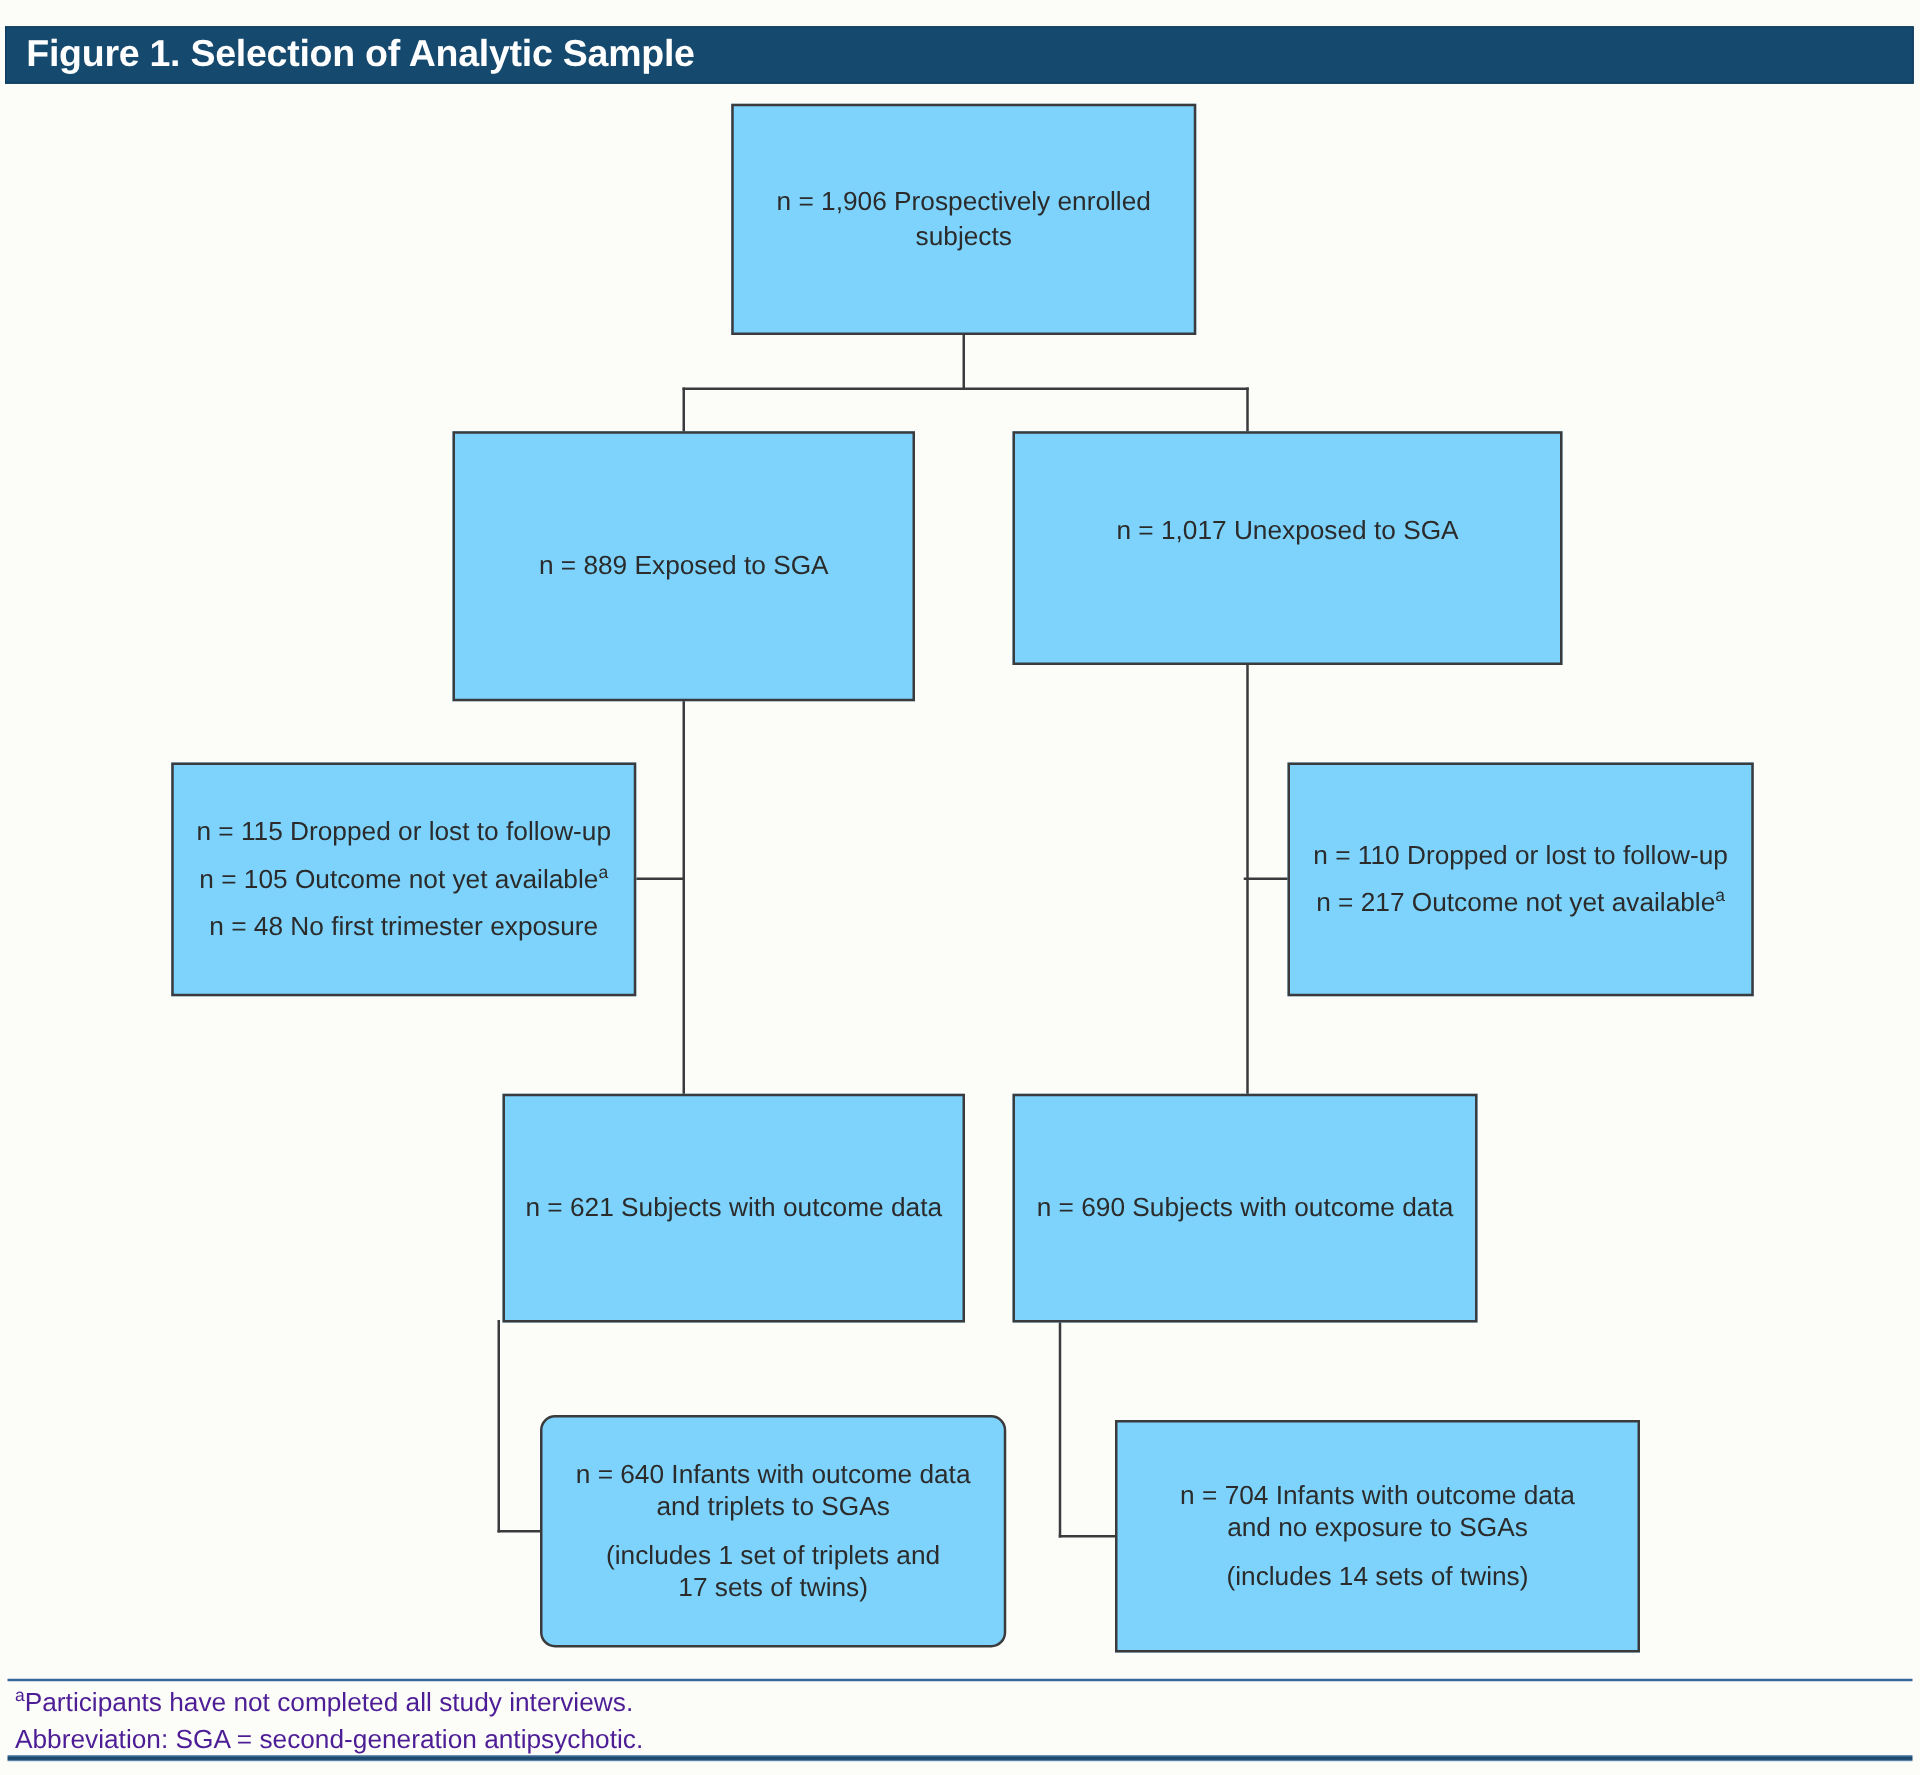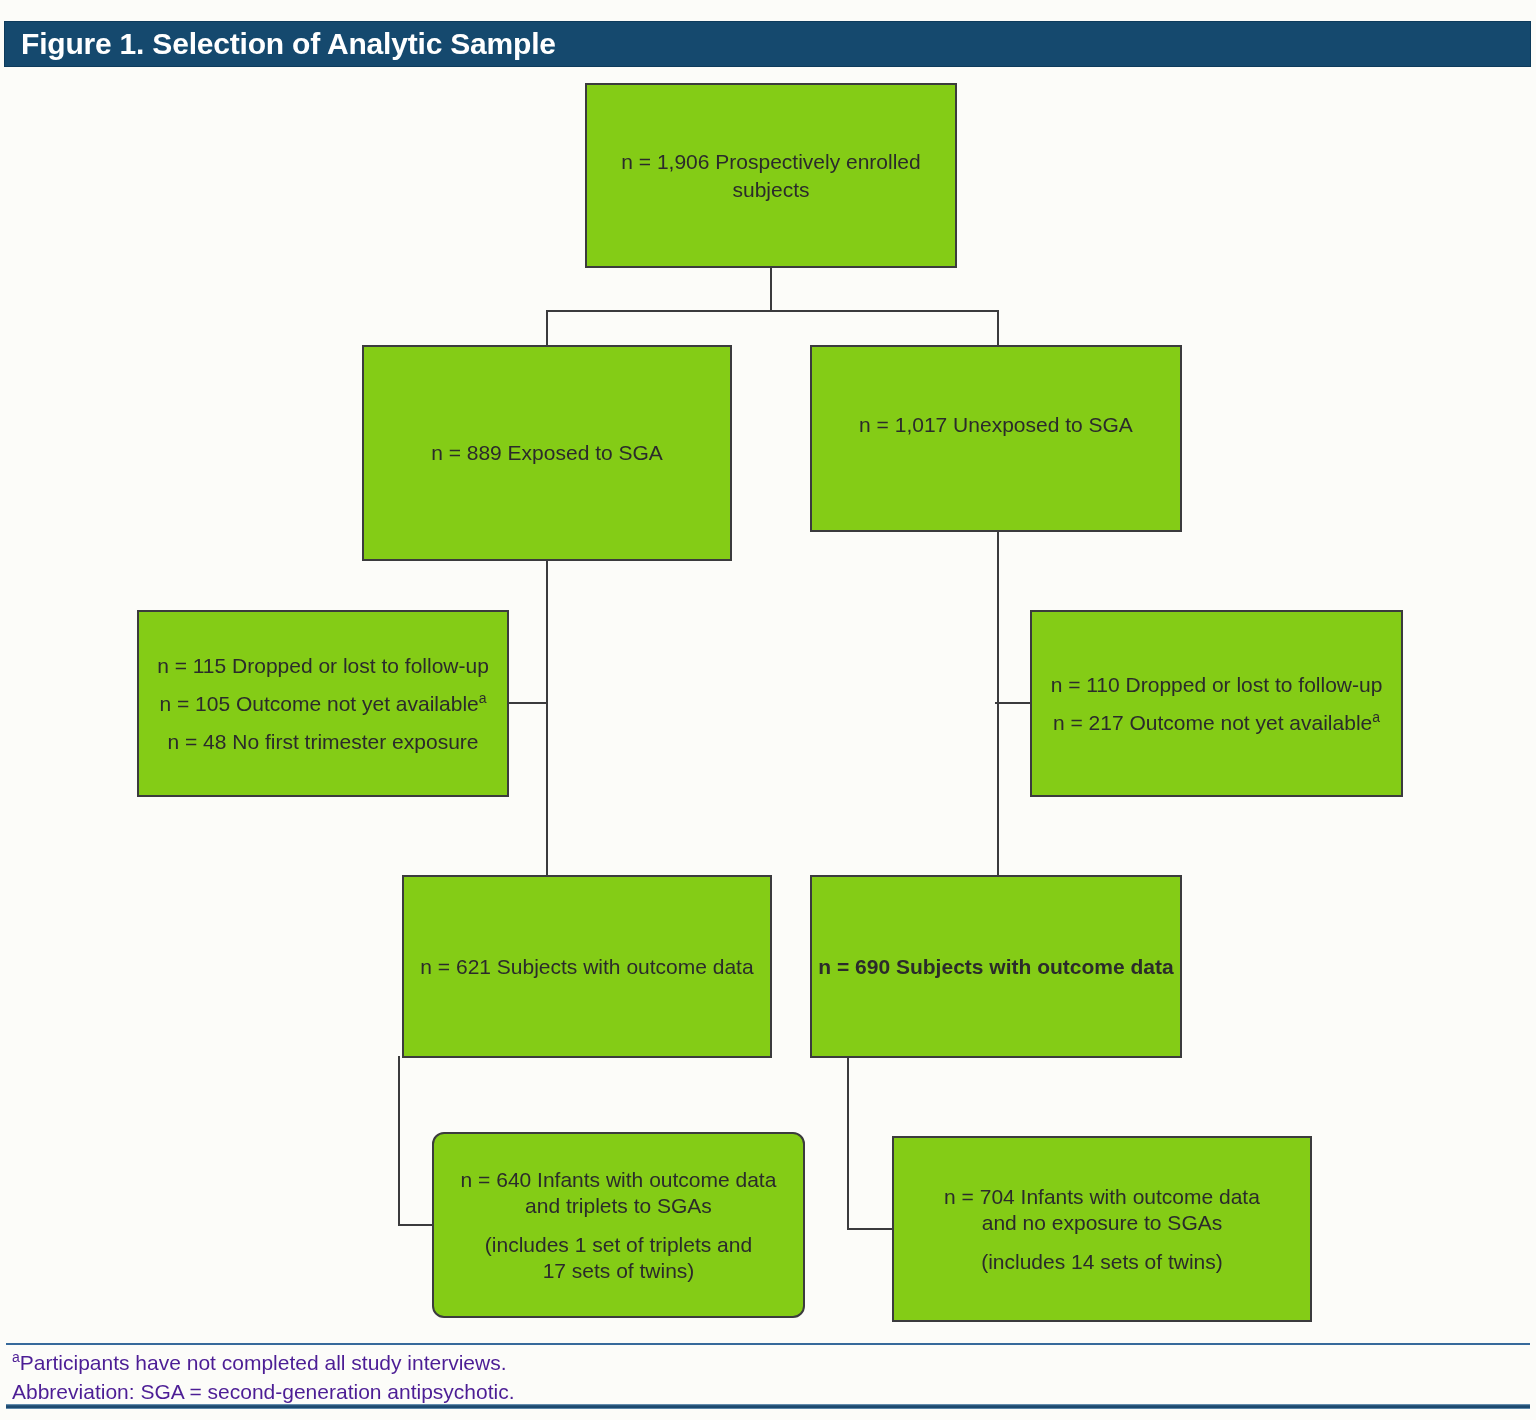--- a/index.html
+++ b/index.html
@@ -17,37 +17,37 @@
     border:1px solid #0E3B5C; box-sizing:border-box;
   }
   #title-bar .title {
     color:#FFFFFF; font-size:30px; font-weight:bold;
     padding-left:16px; letter-spacing:-0.2px; white-space:nowrap;
   }
 
   
   .box {
     position:absolute; box-sizing:border-box;
-    background:#84cc16; border:2px solid #3B3B3D;
+    background:#7dd3fc; border:2px solid #3B3B3D;
     display:flex; align-items:center; justify-content:center;
     text-align:center;
   }
   .box .txt { font-size:21px; color:#2B2B2B; }
   .line { display:block; white-space:nowrap; }
   sup.fn { font-size:14px; vertical-align:super; line-height:0; }
 
   #b1 { left:585px; top:83px;  width:372px; height:185px; }
   #b1 .txt { line-height:28px; }
   #b2 { left:362px; top:345px; width:370px; height:216px; }
-  #b3 { left:810px; top:345px; width:372px; height:187px; padding-bottom:28px; }
+  #b3 { left:810px; top:345px; width:440px; height:187px; padding-bottom:28px; }
   #b4 { left:137px; top:610px; width:372px; height:187px; }
   #b4 .txt, #b5 .txt { line-height:38px; }
   #b5 { left:1030px; top:610px; width:373px; height:187px; }
   #b6 { left:362px; top:875px; width:370px; height:183px;margin-left:40px; }
-  #b7 { left:810px; top:875px; width:372px; height:183px;font-weight:bold; }
+  #b7 { left:810px; top:875px; width:372px; height:183px; }
   #b8 { left:432px; top:1132px; width:373px; height:186px;border-radius:12px; }
   #b9 { left:892px; top:1136px; width:420px; height:186px; }
   #b8 .txt, #b9 .txt { line-height:26px; }
   .para2 { margin-top:13px; }
 
   
   .conn { position:absolute; background:#3B3B3D; }
   #c1  { left:770px; top:268px; width:2px;  height:44px; }
   #c2  { left:546px; top:310px; width:453px; height:2px; }
   #c3  { left:546px; top:310px; width:2px;  height:37px; }

